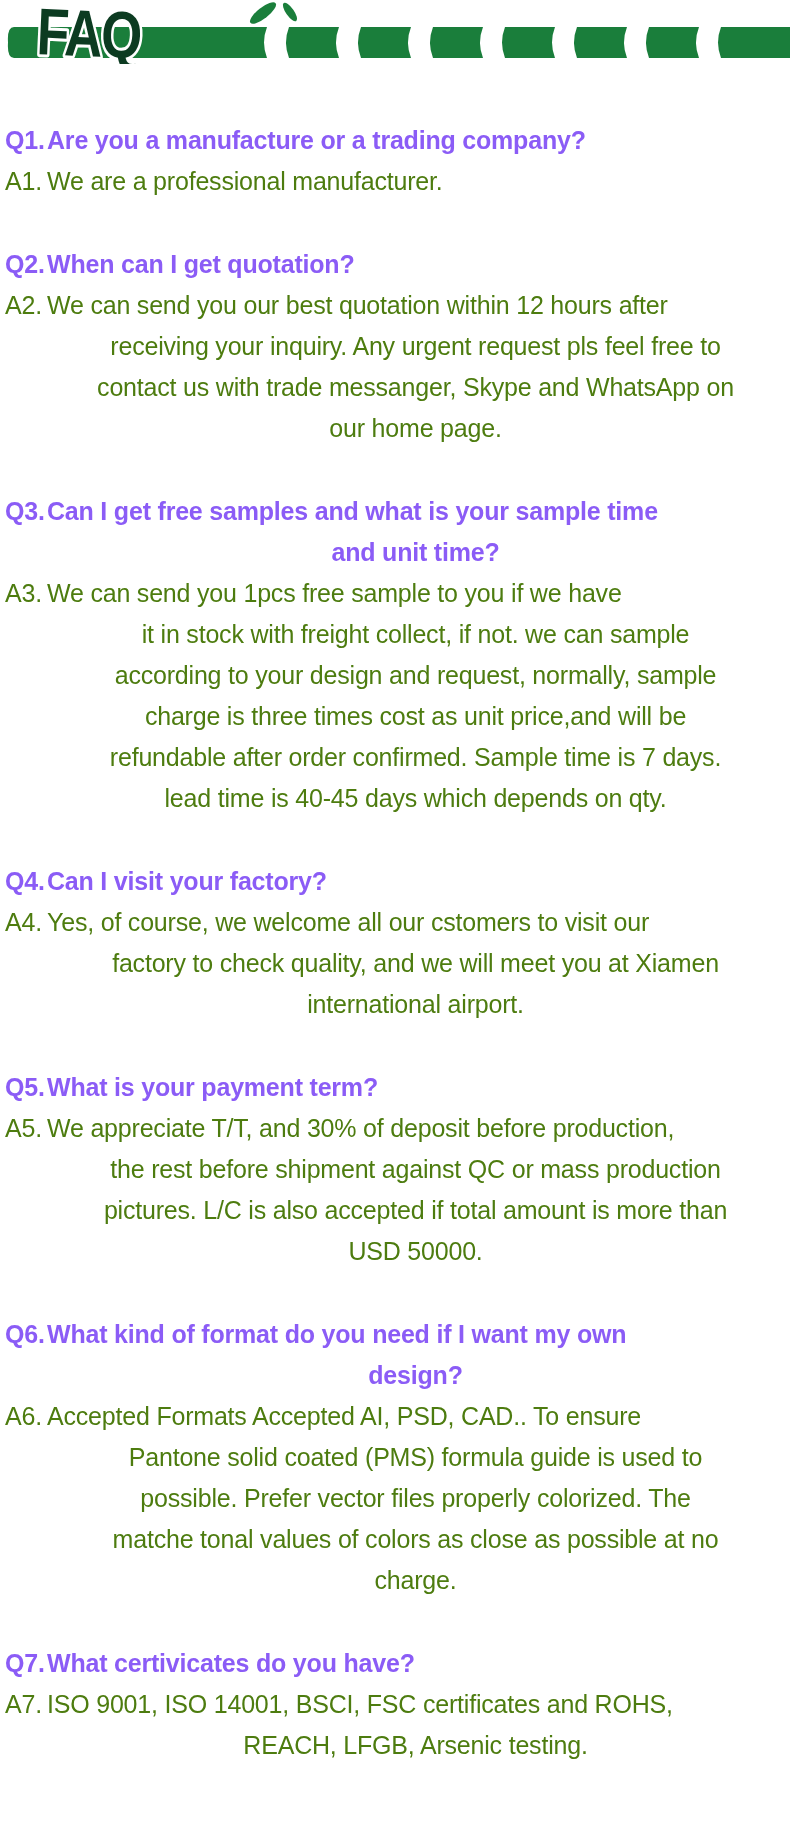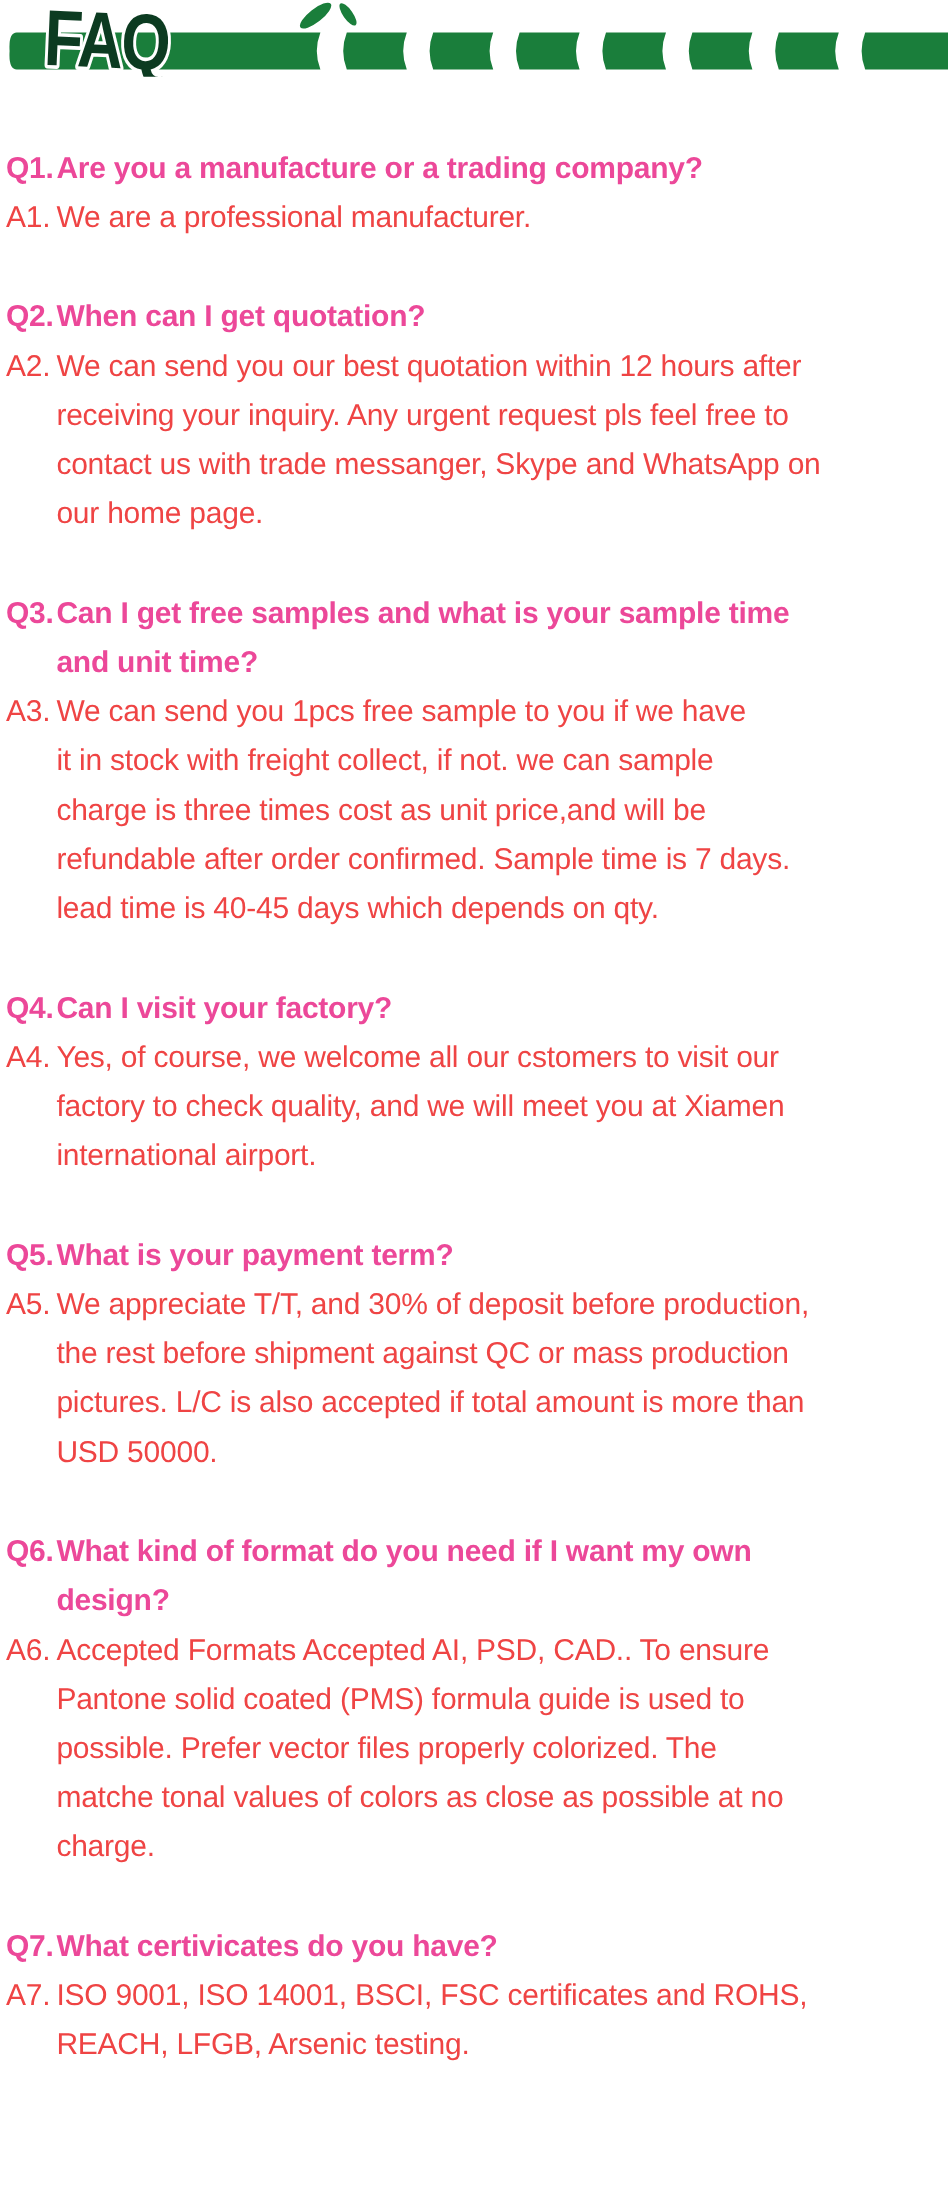--- a/index.html
+++ b/index.html
@@ -13,24 +13,24 @@
   .header svg { display: block; }
   .content { padding: 56px 6px 22px 5px; }
   .qa { margin: 0 0 42px 0; }
   .qa:last-child { margin-bottom: 0; margin-top: 40px; }
   .line {
     font-size: 25px;
     line-height: 41px;
     letter-spacing: -0.2px;
     white-space: normal;
   }
-  .q .line { font-weight: bold; color: #ec4899; }
-  .a .line { font-weight: normal; color: #ef4444; }
+  .q .line { font-weight: bold; color: #8b5cf6; }
+  .a .line { font-weight: normal; color: #4d7c0f; }
   .lbl { display: inline-block; min-width: 42px; }
-  .cont { padding-left: 42px; }
+  .cont { padding-left: 42px; text-align: center; }
 </style>
 </head>
 <body>
 
 <div class="page">
 
   <div class="header">
     <svg width="790" height="64" viewBox="0 0 790 64">
       <g fill="#1A7E3B">
 
@@ -77,20 +77,21 @@
     </div>
 
     <div class="qa">
       <div class="q">
         <div class="line"><span class="lbl">Q3.</span><span>Can I get free samples and what is your sample time</span></div>
         <div class="line cont">and unit time?</div>
       </div>
       <div class="a">
         <div class="line"><span class="lbl">A3.</span><span>We can send you 1pcs free sample to you if we have</span></div>
         <div class="line cont">it in stock with freight collect, if not. we can sample</div>
+        <div class="line cont">according to your design and request, normally, sample</div>
         <div class="line cont">charge is three times cost as unit price,and will be</div>
         <div class="line cont">refundable after order confirmed. Sample time is 7 days.</div>
         <div class="line cont">lead time is 40-45 days which depends on qty.</div>
       </div>
     </div>
 
     <div class="qa">
       <div class="q">
         <div class="line"><span class="lbl">Q4.</span><span>Can I visit your factory?</span></div>
       </div>

